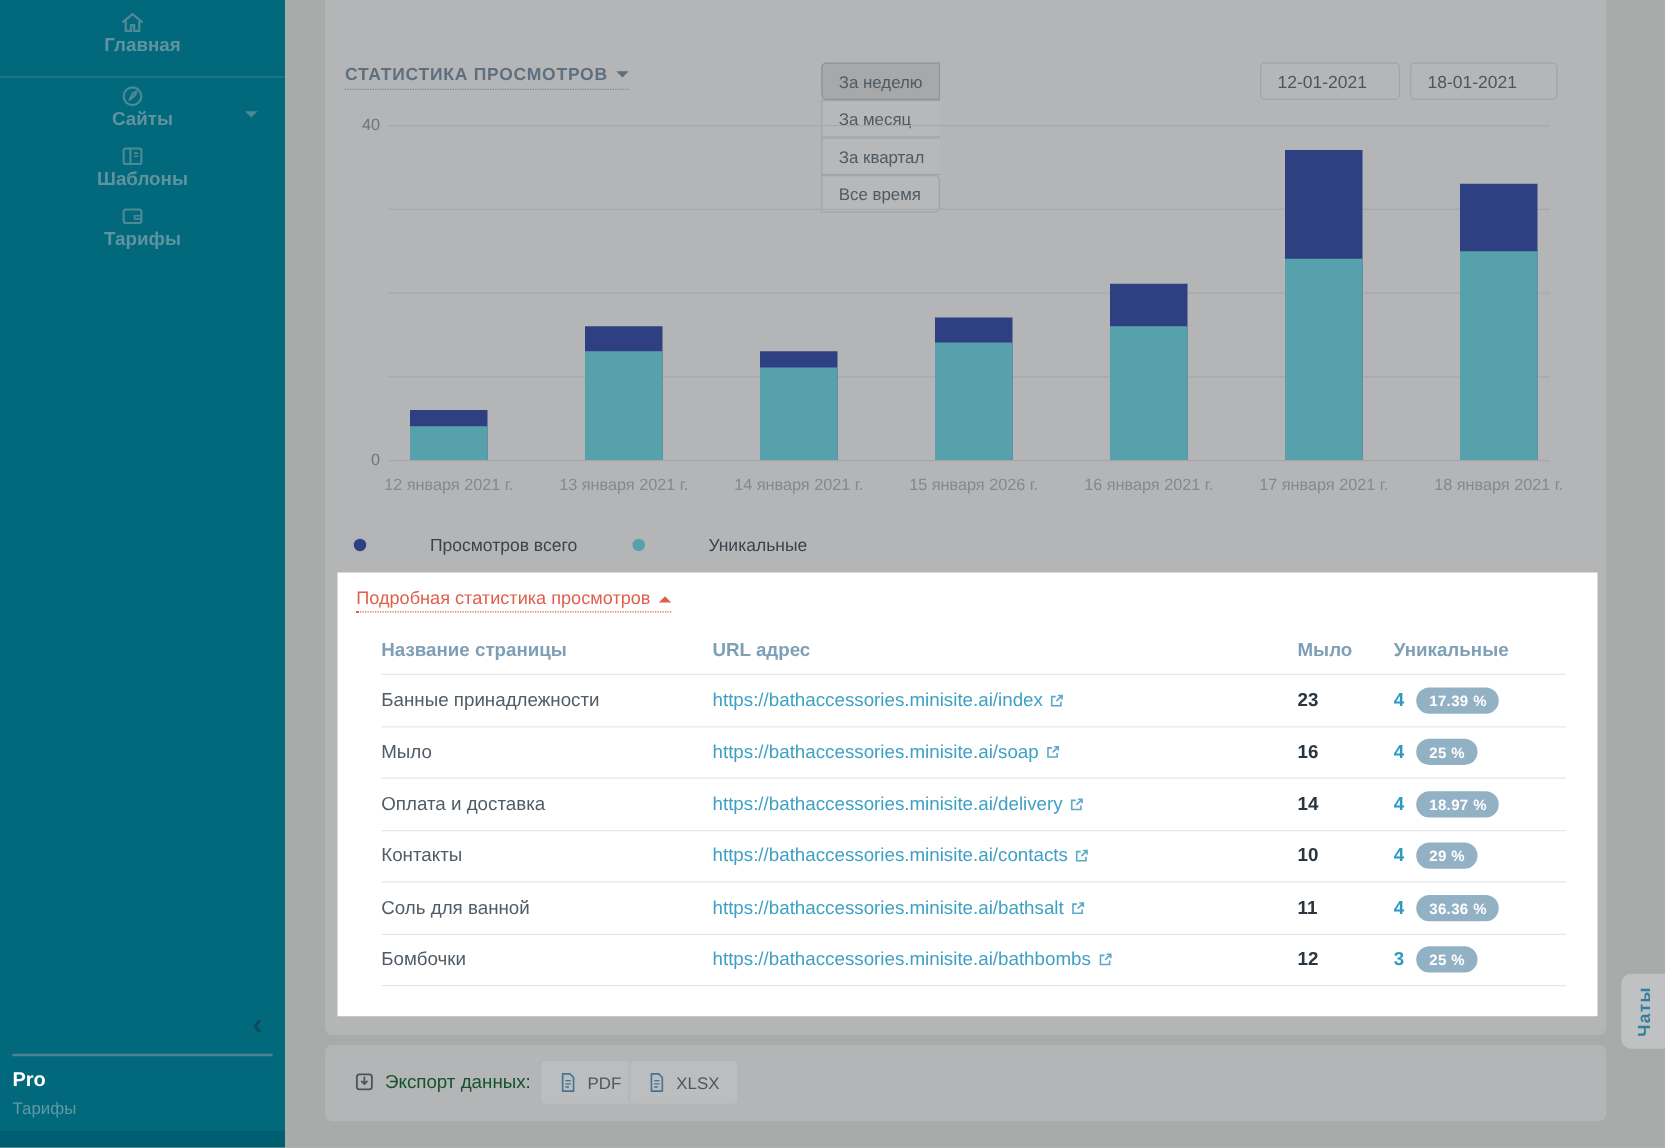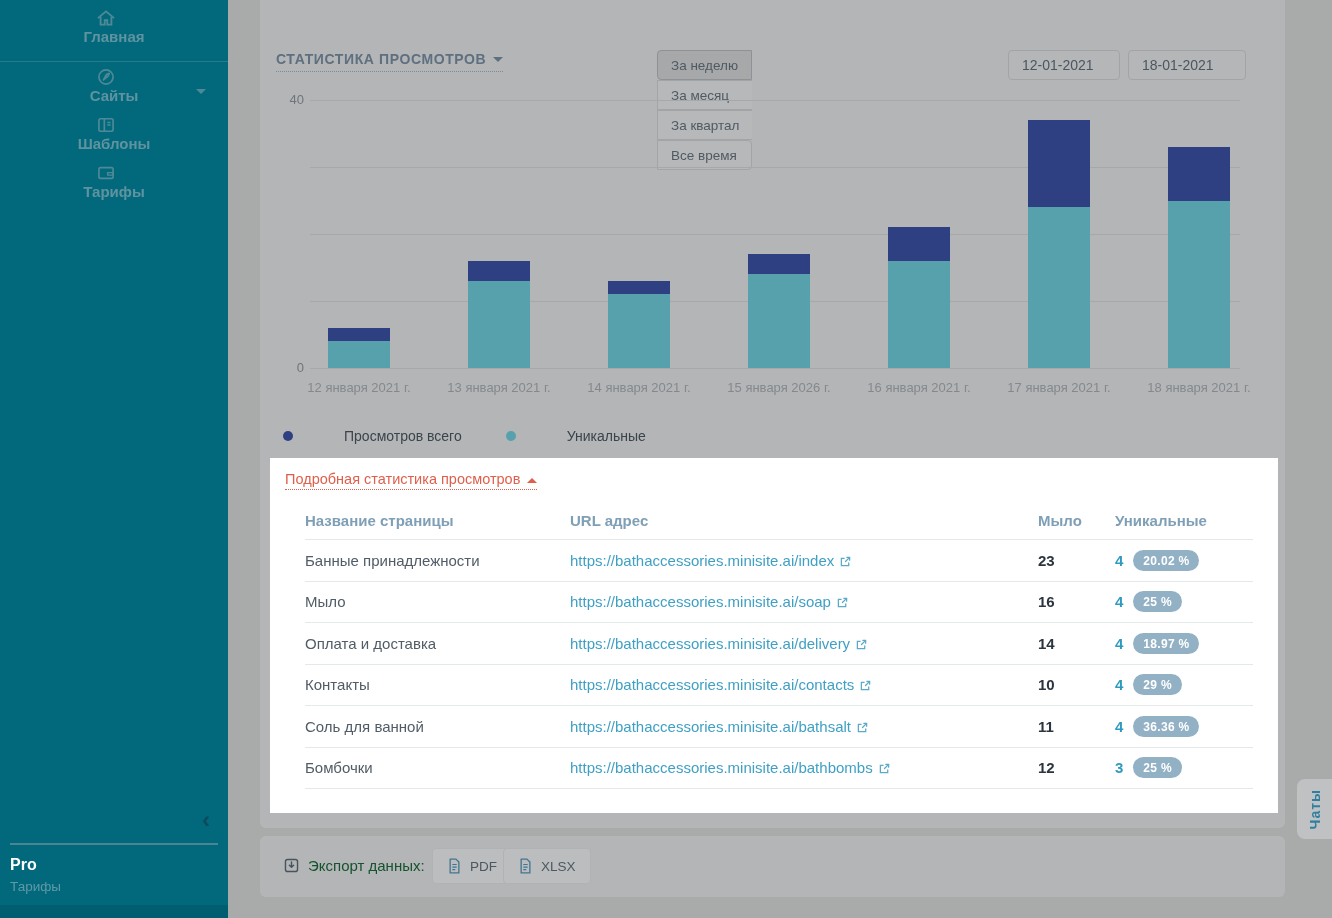--- a/index.html
+++ b/index.html
@@ -237,21 +237,21 @@
       </div>
       <div class="t-row">
         <div class="t-cell cell-name">Банные принадлежности</div>
         <div class="t-cell cell-url"><a>https://bathaccessories.minisite.ai/index</a><span class="ext-icn"><svg viewBox="0 0 12 12" fill="none" stroke="currentColor" stroke-width="1.4">
               <path d="M9.5 7v3.5h-8v-8H5"></path>
               <path d="M7.5 1.5h3v3M10.2 1.8 6 6" stroke-linecap="round"></path>
             </svg></span></div>
         <div class="t-cell cell-total">23</div>
         <div class="t-cell cell-unique">
           <span class="unique-link">4</span>
-          <span class="pct-badge">20.02 %</span>
+          <span class="pct-badge">17.39 %</span>
         </div>
       </div>
       <div class="t-row">
         <div class="t-cell cell-name">Мыло</div>
         <div class="t-cell cell-url"><a>https://bathaccessories.minisite.ai/soap</a><span class="ext-icn"><svg viewBox="0 0 12 12" fill="none" stroke="currentColor" stroke-width="1.4">
               <path d="M9.5 7v3.5h-8v-8H5"></path>
               <path d="M7.5 1.5h3v3M10.2 1.8 6 6" stroke-linecap="round"></path>
             </svg></span></div>
         <div class="t-cell cell-total">16</div>
         <div class="t-cell cell-unique">

